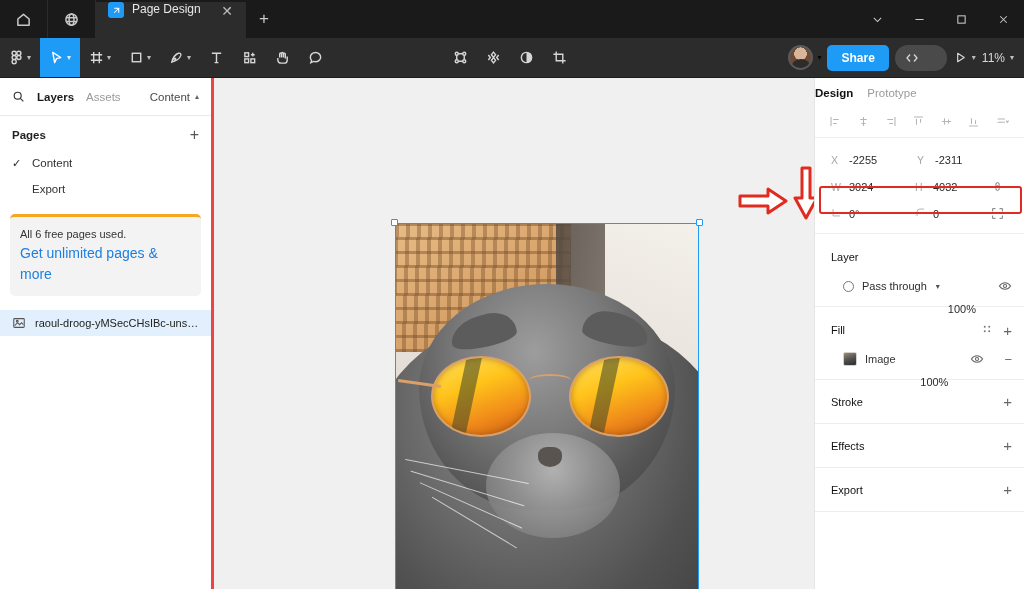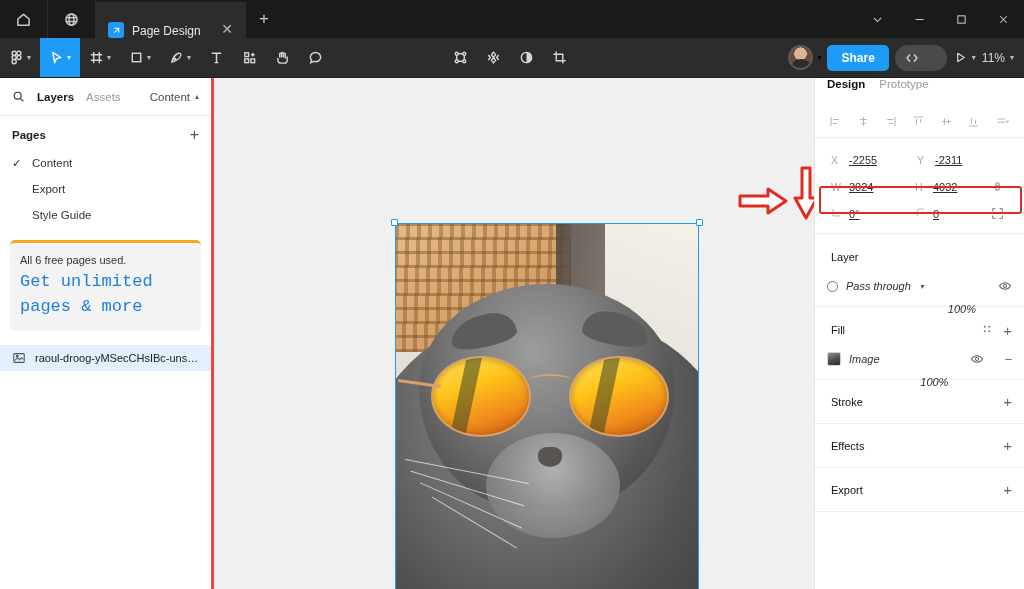--- a/index.html
+++ b/index.html
@@ -14,21 +14,21 @@
   .titlebar {
     height: 38px; background: #1a1a1a; display: flex; align-items: stretch;
     flex: 0 0 38px; color: #b3b3b3;
   }
   .tb-btn {
     width: 48px; display: flex; align-items: center; justify-content: center;
     border-right: 1px solid #2c2c2c;
   }
   .tb-btn svg { fill: none; stroke: #c8c8c8; stroke-width: 1.6; }
   .tab {
-    display: flex; align-items: flex-end; gap: 8px; padding: 0 10px 0 12px;
+    display: flex; align-items: flex-start; gap: 8px; padding: 0 10px 0 12px;
     background: #2c2c2c; min-width: 150px; border-top: 2px solid #1a1a1a;
   }
   .tab-favicon {
     width: 16px; height: 16px; border-radius: 3px; background: #1d9bf6;
     display: flex; align-items: center; justify-content: center; flex: 0 0 16px;
   }
   .tab-title { font-size: 12px; color: #e8e8e8; white-space: nowrap; }
   .tab-close { margin-left: auto; color: #bbb; font-size: 14px; line-height: 1; padding: 2px 3px; }
   .newtab { width: 36px; display: flex; align-items: center; justify-content: center;
             color: #c9c9c9; font-size: 17px; }
@@ -97,21 +97,21 @@
   .page-item {
     display: flex; align-items: center; gap: 8px; height: 26px; padding: 0 12px;
     font-size: 11.5px; color: #333;
   }
   .page-item .tick { width: 12px; font-size: 11px; color: #222; }
   .notice {
     margin: 12px 10px 0 10px; background: #f3f3f3; border-radius: 5px;
     border-top: 3px solid #f5a623; padding: 9px 10px 11px 10px;
   }
   .notice-line { font-size: 11px; color: #333; line-height: 1.5; }
-  .notice-link { font-size: 17px; color: #1d7fe0; line-height: 1.5; font-family: Liberation Mono, monospace; }
+  .notice-link { font-size: 14px; color: #1d7fe0; line-height: 1.5; }
   .layer-row {
     display: flex; align-items: center; gap: 9px; height: 26px; padding: 0 12px;
     background: #e2effc; font-size: 11px; color: #222; margin-top: 14px;
   }
   .layer-ic { width: 14px; height: 14px; flex: 0 0 14px; color: #555; }
   .layer-name { white-space: nowrap; overflow: hidden; text-overflow: ellipsis; }
 
   
   .canvas { flex: 1; position: relative; background: #f0f0f0; overflow: hidden; }
   .sel-wrap { position: absolute; left: 181px; top: 145px; width: 304px; height: 404px; }
@@ -186,43 +186,43 @@
     position: absolute; width: 7px; height: 7px; background: #fff;
     border: 1.5px solid #1d9bf6; border-radius: 1px;
   }
   .handle.tl { left: -4px; top: -4px; } .handle.tr { right: -4px; top: -4px; }
 
   
   .rpanel {
     width: 210px; flex: 0 0 210px; background: #fff; border-left: 1px solid #e5e5e5;
     display: flex; flex-direction: column; font-size: 11px; color: #333;
   }
-  .rp-tabs { height: 30px; display: flex; align-items: flex-start; gap: 14px; padding: 0 12px; }
+  .rp-tabs { height: 30px; display: flex; align-items: center; gap: 14px; padding: 0 0; }
   .rp-tab { color: #9a9a9a; font-size: 11.5px; }
   .rp-tab.active { color: #111; font-weight: bold; }
   .align-row {
     height: 30px; display: flex; align-items: center; justify-content: space-between;
     padding: 0 14px; border-bottom: 1px solid #ededed; color: #b5b5b5;
   }
   .align-row svg { stroke: currentColor; fill: none; stroke-width: 1.3; }
   .prop-sec { padding: 8px 0 6px 0; border-bottom: 1px solid #ededed; }
   .prop-row { display: flex; align-items: center; height: 27px; padding: 0 8px; position: relative; }
   .field { display: flex; align-items: center; gap: 7px; width: 86px; padding-left: 8px; }
   .field .lbl { color: #a6a6a6; font-size: 10.5px; width: 11px; flex: 0 0 11px; }
-  .field .val { color: #2c2c2c; font-size: 11px; text-decoration: underline; }
+  .field .val { color: #2c2c2c; font-size: 11px; }
   .row-end { margin-left: auto; padding-right: 12px; color: #777; display: flex; align-items: center; }
   .sec-title { font-size: 11px; font-weight: normal; color: #111; text-align: right; }
   .sec-head {
     display: flex; align-items: center; height: 30px; padding: 0 12px 0 16px;
   }
   .sec-head .plus { margin-left: auto; color: #666; font-size: 15px; }
   .sec-head .dots { margin-left: auto; color: #777; font-size: 12px; letter-spacing: 1px; }
   .sec-head .dots + .plus { margin-left: 10px; }
   .layer-line, .fill-line {
-    display: flex; align-items: center; height: 28px; padding: 0 12px 0 12px; gap: 8px; font-style: italic;
+    display: flex; align-items: center; height: 28px; padding: 0 12px 0 28px; gap: 8px;
   }
   .blend-name { font-size: 11px; color: #2c2c2c; }
   .opacity { margin-left: auto; font-size: 11px; color: #2c2c2c; margin-top: 46px; }
   .eye { margin-left: 14px; color: #666; display: flex; }
   .minus { margin-left: 12px; color: #666; font-size: 13px; }
   .swatch {
     width: 14px; height: 14px; border-radius: 2px; flex: 0 0 14px;
     background: linear-gradient(160deg, #9a8b70 0%, #4c4c4c 55%, #2d2d2d 100%);
     border: 1px solid #d2d2d2;
   }
@@ -435,24 +435,20 @@
         <span class="plus">+</span>
       </div>
 
       <div class="page-item">
         <span class="tick">✓</span>
         <span>Content</span>
       </div>
       <div class="page-item">
         <span class="tick"></span>
         <span>Export</span>
-      </div>
-      <div class="page-item">
-        <span class="tick"></span>
-        <span>Style Guide</span>
       </div>
 
       <div class="notice">
         <div class="notice-line">All 6 free pages used.</div>
         <a class="notice-link">Get unlimited pages &amp; more</a>
       </div>
 
       <div class="layer-row">
         <span class="layer-ic">
           <svg width="14" height="14" viewBox="0 0 16 16" style="stroke:#555;fill:none;stroke-width:1.2">

